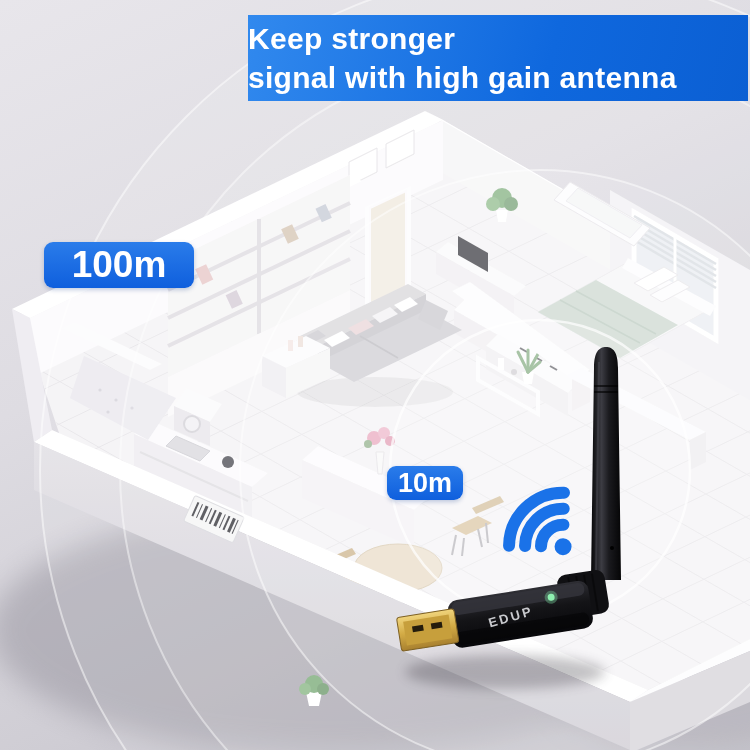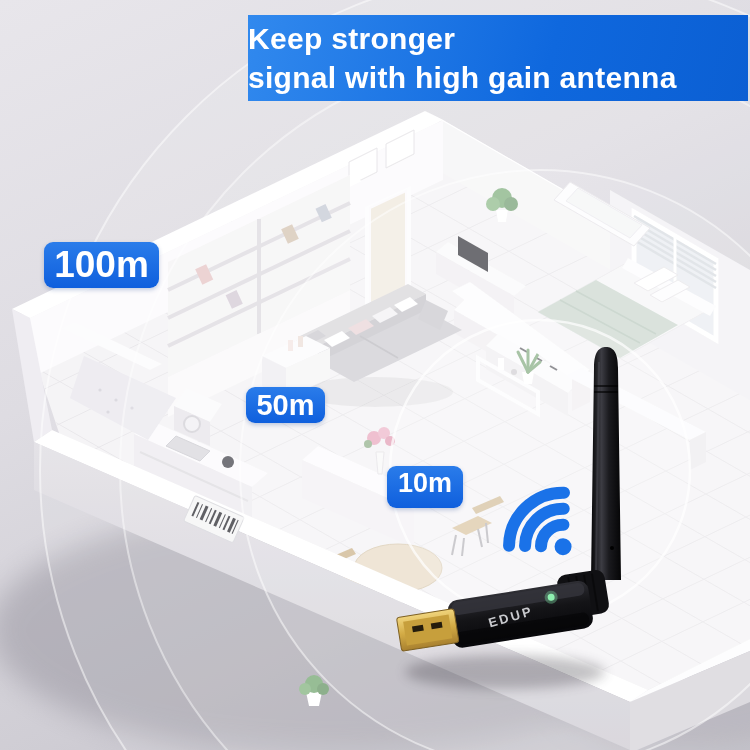--- a/index.html
+++ b/index.html
@@ -9,23 +9,23 @@
   .scene-svg{position:absolute;left:0;top:0;}
   .banner{position:absolute;left:248px;top:15px;width:500px;height:86px;
     background:linear-gradient(105deg,#3189ee 0%,#0f68de 60%,#0b5fd3 100%);
     display:flex;flex-direction:column;justify-content:center;align-items:flex-start;
     padding-right:12px;box-sizing:border-box;}
   .banner-line{color:#ffffff;font-weight:bold;font-size:30px;line-height:39px;
     white-space:nowrap;letter-spacing:0.3px;}
   .range-label{position:absolute;background:linear-gradient(180deg,#2a7cea,#0f5fdd);
     color:#ffffff;font-weight:bold;text-align:center;border-radius:9px;
     box-shadow:0 2px 4px rgba(20,60,140,0.25);}
-  .label-100{left:44px;top:242px;width:115px;height:46px;font-size:37px;line-height:46px;}
+  .label-100{left:44px;top:242px;width:150px;height:46px;font-size:37px;line-height:46px;}
   .label-50{left:246px;top:387px;width:79px;height:36px;font-size:29px;line-height:36px;}
-  .label-10{left:387px;top:466px;width:76px;height:42px;font-size:27px;line-height:34px;}
+  .label-10{left:387px;top:466px;width:76px;height:34px;font-size:27px;line-height:34px;}
 </style>
 </head>
 <body>
 
 <div class="stage">
 
 <svg class="scene-svg" width="750" height="750" viewBox="0 0 750 750">
   <defs>
     <pattern id="tiles" width="1" height="1" viewBox="0 0 1 1" patternUnits="userSpaceOnUse" patternTransform="matrix(41,-19.6,40,23,430,120)">
       <path d="M0,1 L0,0 L1,0" fill="none" stroke="#e5e3e7" stroke-width="0.045"></path>
@@ -346,16 +346,15 @@
     </g>
   </g>
 </svg>
 
 <div class="banner">
   <div class="banner-line">Keep stronger</div>
   <div class="banner-line">signal with high gain antenna</div>
 </div>
 
 <div class="range-label label-100">100m</div>
-<div class="range-label label-50">50m</div>
 <div class="range-label label-10">10m</div>
 
 </div>
 
 </body></html>

